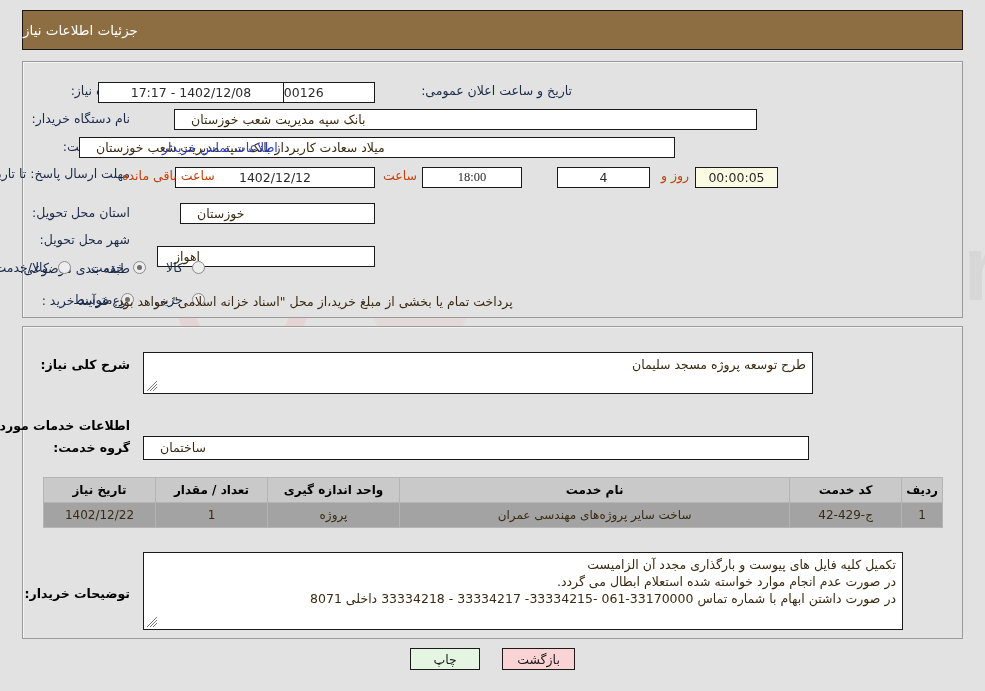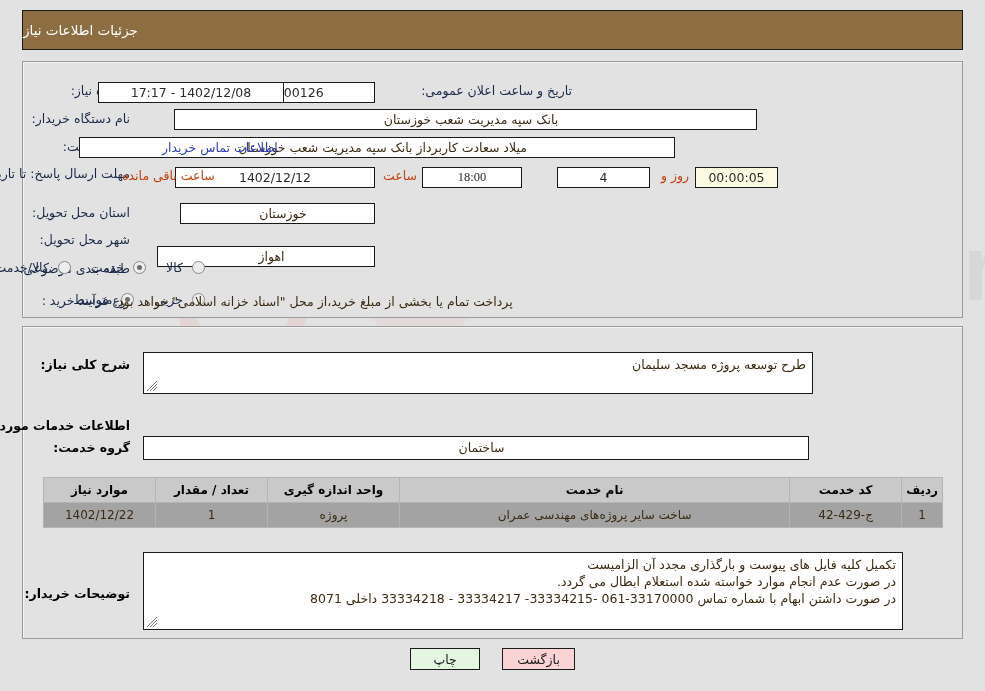--- a/index.html
+++ b/index.html
@@ -81,21 +81,21 @@
     height: 21px;
     line-height: 19px;
     font-size: 12.5px;
     color: #3a2a12;
     padding: 0 5px;
     overflow: hidden;
     white-space: nowrap;
     display: block;
   }
   .fld.center { text-align: center; }
-  .fld.right  { text-align: center; padding-left: 16px; }
+  .fld.right  { text-align: left; padding-left: 16px; }
   .fld.num    { color: #2b2b2b; font-family: "DejaVu Sans", sans-serif; }
   .fld.yellow { background: #fbfbe3; text-align: center; }
 
   .plain {
     font-size: 12.5px;
     color: #c2410c;
     white-space: nowrap;
   }
   .linktext {
     font-size: 12.5px;
@@ -315,21 +315,21 @@
   <div class="fld right" style="position:absolute; right:176px; top:436px; width:666px; height:24px; line-height:22px; z-index:3;">ساختمان</div>
 
   <table class="tbl" id="services-table" style="right:42px; top:477px; width:900px;">
     <thead>
         <tr>
           <th style="width: 40px;">ردیف</th>
           <th style="width: 112px;">کد خدمت</th>
           <th style="width: auto;">نام خدمت</th>
           <th style="width: 132px;">واحد اندازه گیری</th>
           <th style="width: 112px;">تعداد / مقدار</th>
-          <th style="width: 112px;">موارد نیاز</th>
+          <th style="width: 112px;">تاریخ نیاز</th>
         </tr>
       </thead>
     <tbody>
         <tr>
           <td>1</td>
           <td>ج-429-42</td>
           <td>ساخت سایر پروژه‌های مهندسی عمران</td>
           <td>پروژه</td>
           <td>1</td>
           <td>1402/12/22</td>

